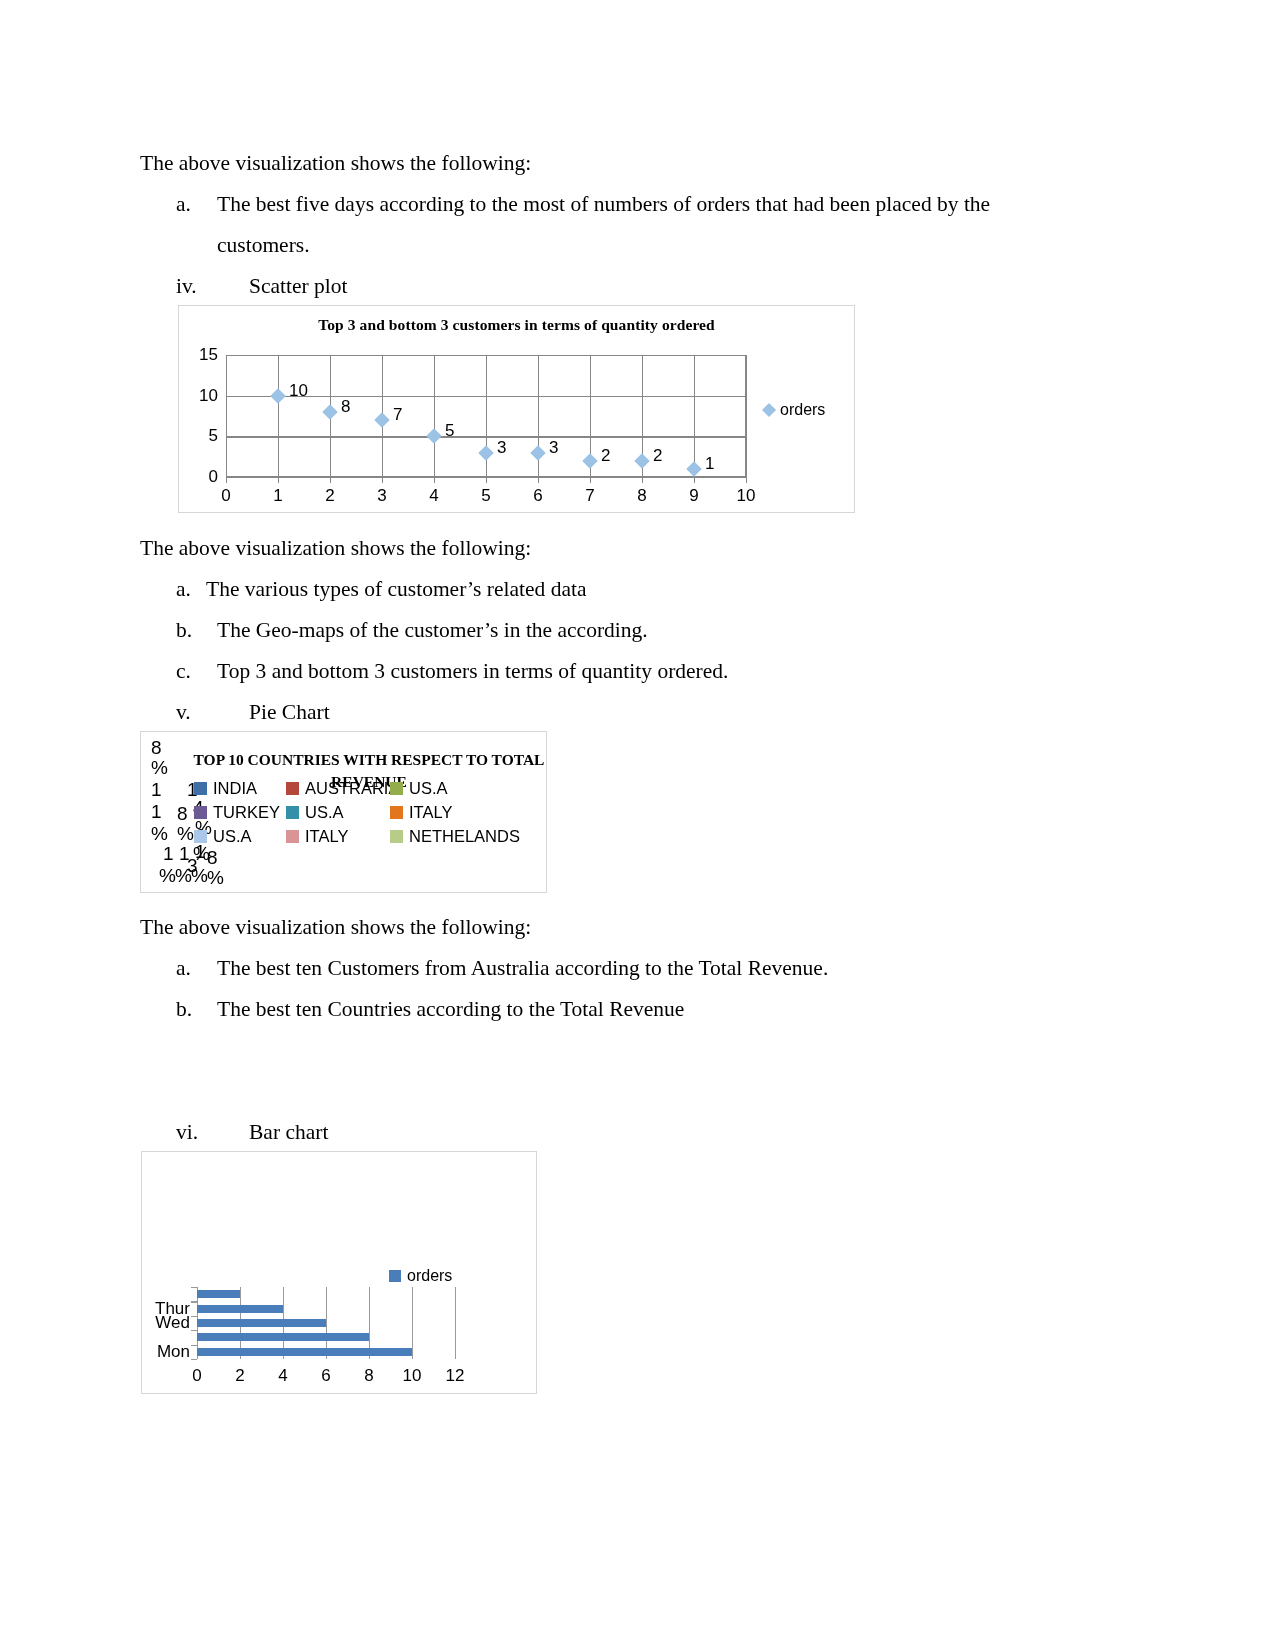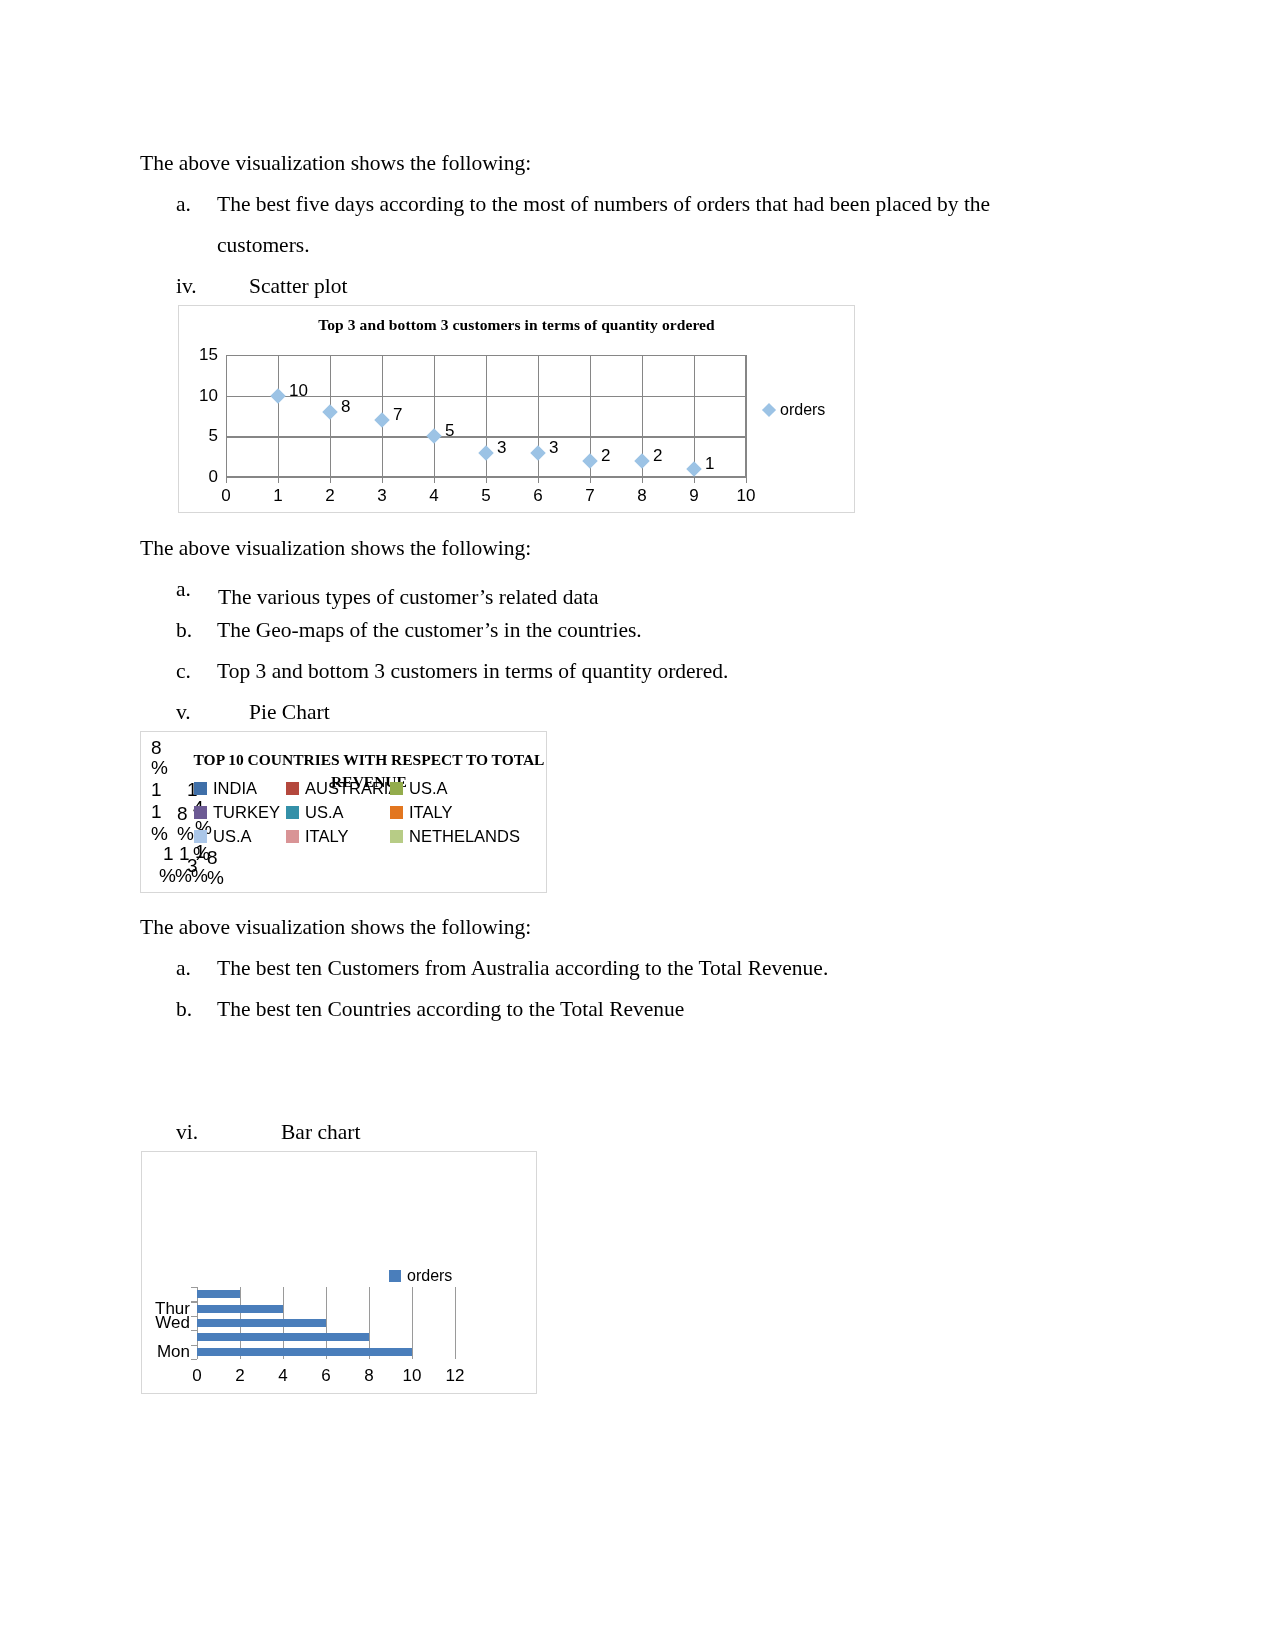--- a/index.html
+++ b/index.html
@@ -141,46 +141,46 @@
         <span class="tx" style="position: absolute; left: 217px;">The best five days according to the most of numbers of orders that had been placed by the</span>
       </div>
       <div class="para" style="left: 217px; top: 225px;">customers.</div>
       <div class="lst" style="left: 0px; top: 266px; width: 1275px;">
         <span class="mk" style="position: absolute; left: 176px;">iv.</span>
         <span class="tx" style="position: absolute; left: 249px;">Scatter plot</span>
       </div>
       <div class="para" style="left: 140px; top: 528px;">The above visualization shows the following:</div>
       <div class="lst" style="left: 0px; top: 569px; width: 1275px;">
         <span class="mk" style="position: absolute; left: 176px;">a.</span>
-        <span class="tx" style="position: absolute; left: 218px; margin-top: 8px;">The various types of customer’s related data</span>
+        <span class="tx" style="position: absolute; left: 206px;">The various types of customer’s related data</span>
       </div>
       <div class="lst" style="left: 0px; top: 610px; width: 1275px;">
         <span class="mk" style="position: absolute; left: 176px;">b.</span>
-        <span class="tx" style="position: absolute; left: 217px;">The Geo-maps of the customer’s in the countries.</span>
+        <span class="tx" style="position: absolute; left: 217px;">The Geo-maps of the customer’s in the according.</span>
       </div>
       <div class="lst" style="left: 0px; top: 651px; width: 1275px;">
         <span class="mk" style="position: absolute; left: 176px;">c.</span>
         <span class="tx" style="position: absolute; left: 217px;">Top 3 and bottom 3 customers in terms of quantity ordered.</span>
       </div>
       <div class="lst" style="left: 0px; top: 692px; width: 1275px;">
         <span class="mk" style="position: absolute; left: 176px;">v.</span>
         <span class="tx" style="position: absolute; left: 249px;">Pie Chart</span>
       </div>
       <div class="para" style="left: 140px; top: 907px;">The above visualization shows the following:</div>
       <div class="lst" style="left: 0px; top: 948px; width: 1275px;">
         <span class="mk" style="position: absolute; left: 176px;">a.</span>
         <span class="tx" style="position: absolute; left: 217px;">The best ten Customers from Australia according to the Total Revenue.</span>
       </div>
       <div class="lst" style="left: 0px; top: 989px; width: 1275px;">
         <span class="mk" style="position: absolute; left: 176px;">b.</span>
         <span class="tx" style="position: absolute; left: 217px;">The best ten Countries according to the Total Revenue</span>
       </div>
       <div class="lst" style="left: 0px; top: 1112px; width: 1275px;">
         <span class="mk" style="position: absolute; left: 176px;">vi.</span>
-        <span class="tx" style="position: absolute; left: 249px; margin-left: 32px;">Bar chart</span>
+        <span class="tx" style="position: absolute; left: 249px;">Bar chart</span>
       </div>
     </div>
 
   <div class="chartbox" id="scatter">
     <div class="sc-title">Top 3 and bottom 3 customers in terms of quantity ordered</div>
     <div class="sc-plot" id="sc-plot">
       <div class="sc-grid"></div>
     <div class="sc-tickmark" style="left: 0px; top: 122px;"></div>
         <div class="sc-xlab" style="left: 0px;">0</div>
         <div class="sc-vline" style="left: 52px;"></div>

